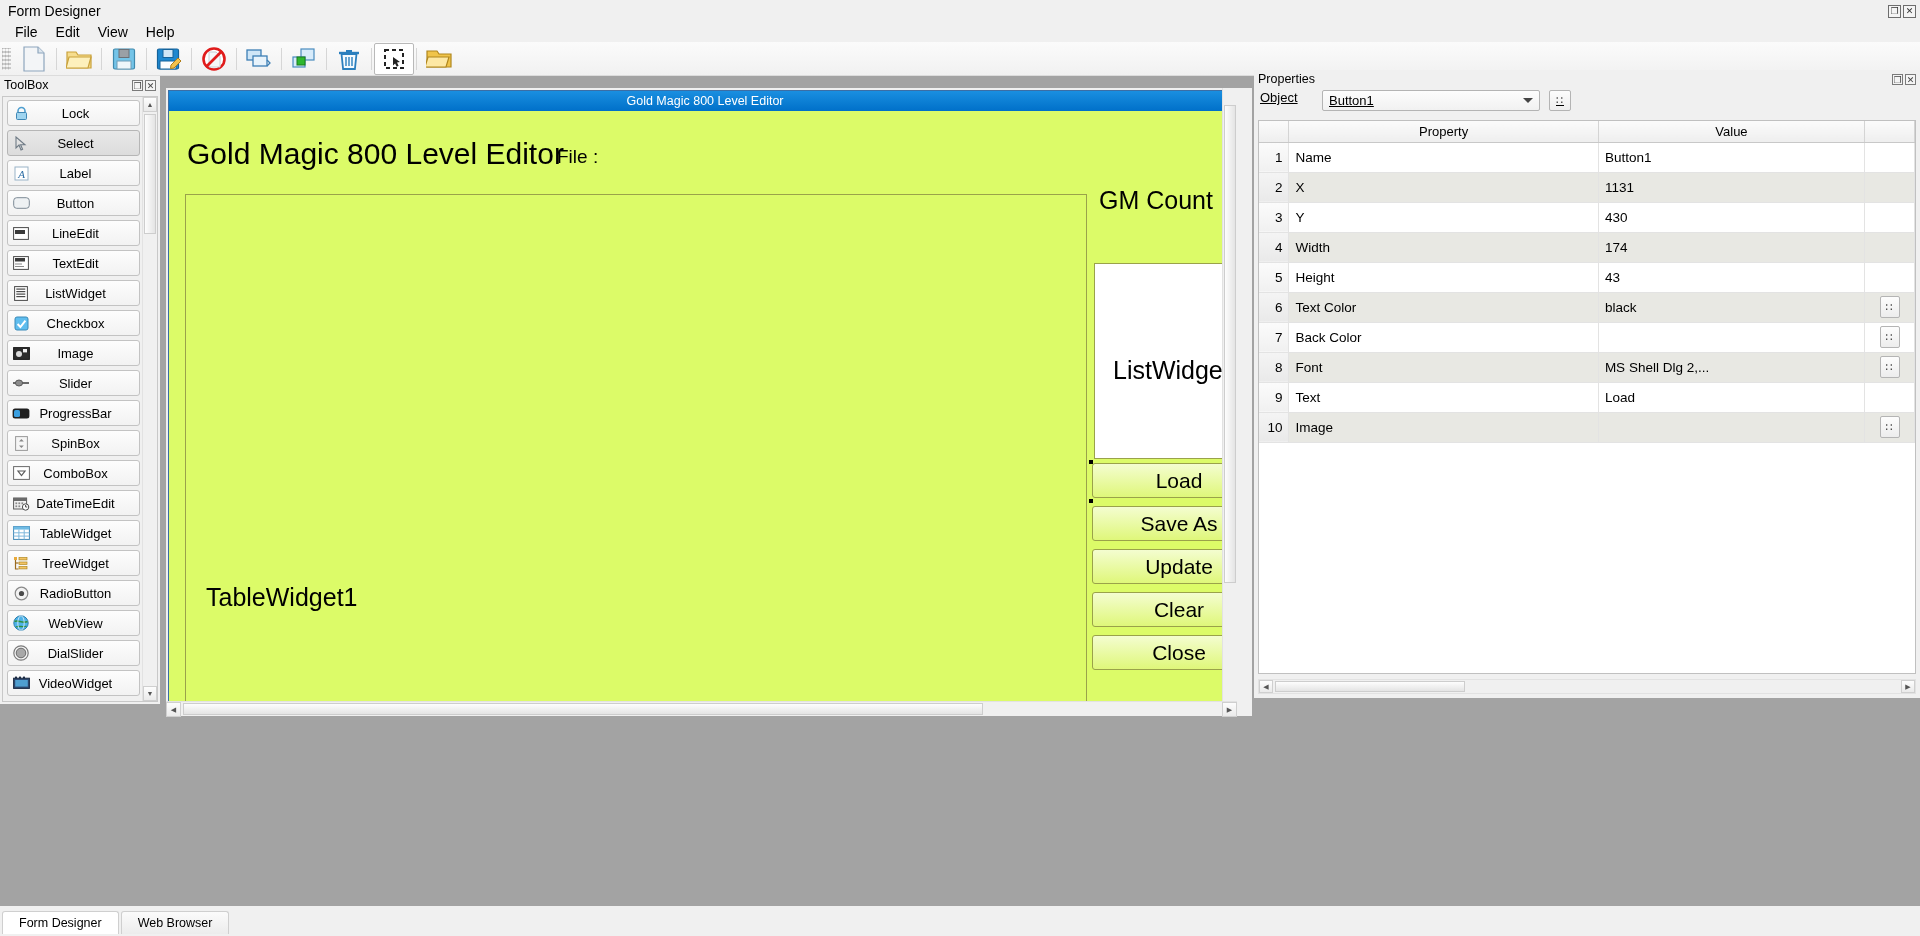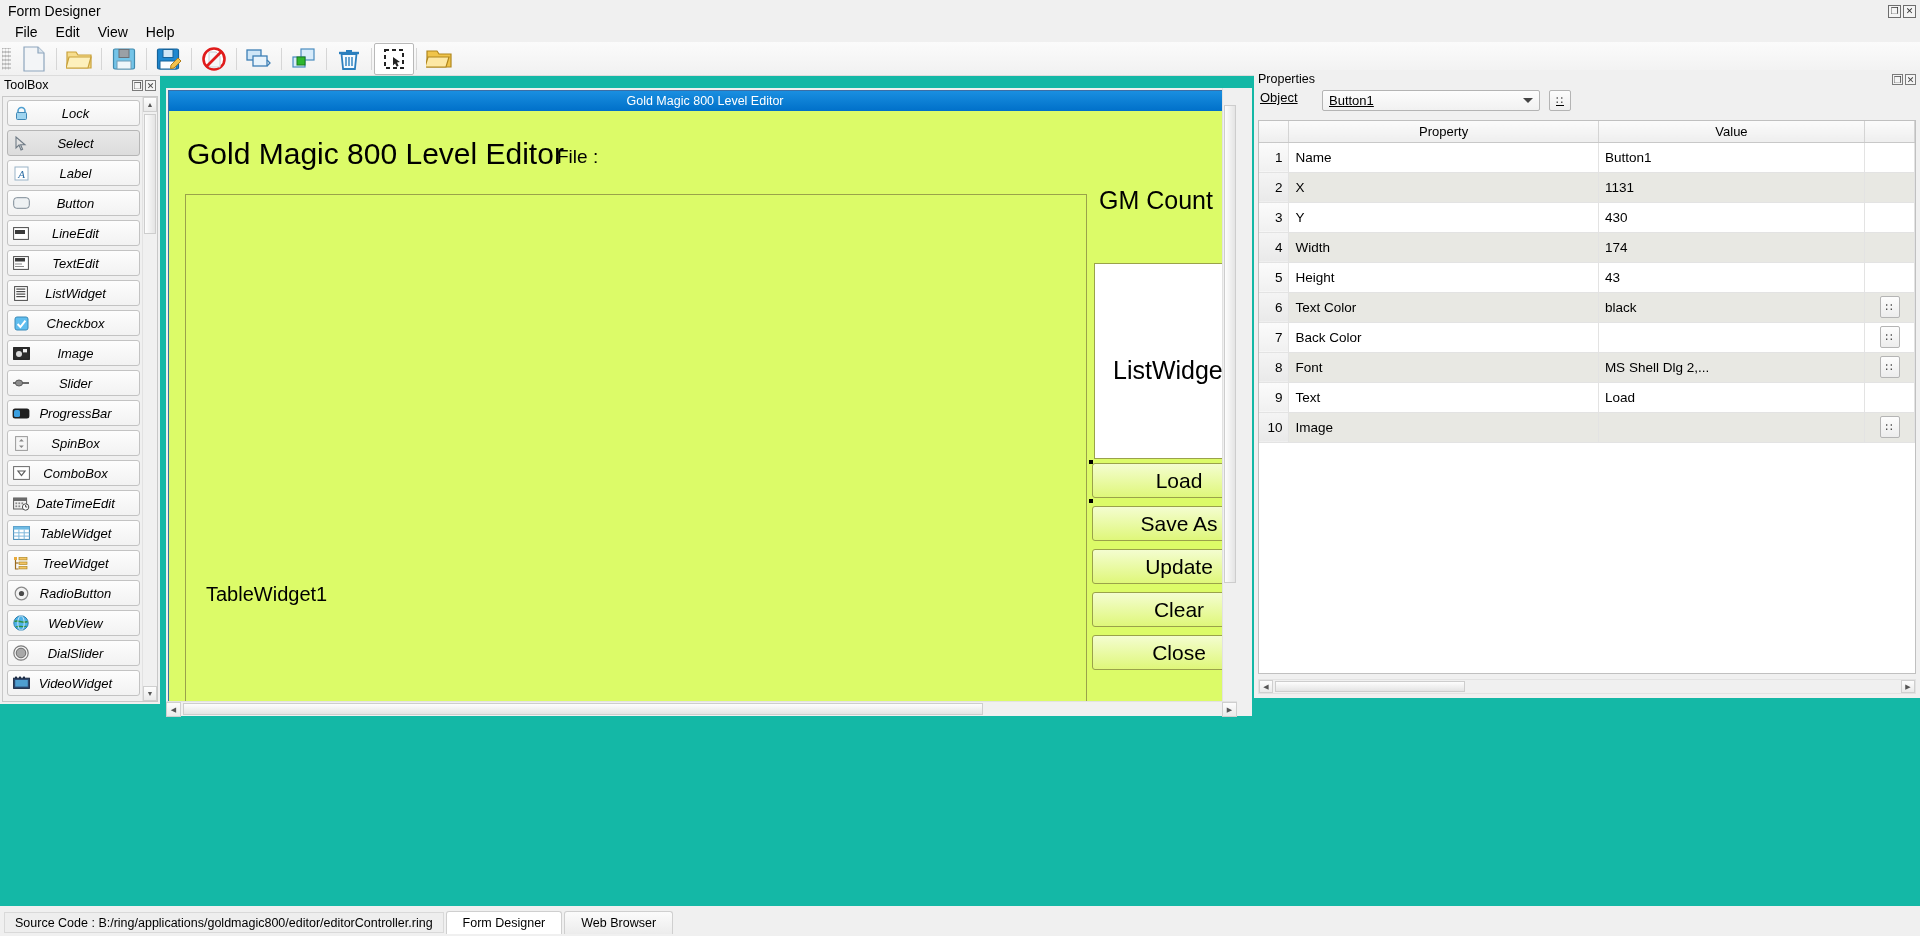--- a/index.html
+++ b/index.html
@@ -5,21 +5,21 @@
   * { box-sizing: border-box; }
   html, body {
     margin: 0; padding: 0;
     width: 1920px; height: 936px;
     overflow: hidden;
     font-family: "Liberation Sans", sans-serif;
     background: #f0f0f0;
   }
 
   
-  #app { position: relative; width: 1920px; height: 936px; background: #14b8a6; }
+  #app { position: relative; width: 1920px; height: 936px; background: #a3a3a3; }
 
   
   .titlebar {
     position: absolute; left: 0; top: 0; width: 1920px; height: 22px;
     background: #f0f0f0; display: flex; align-items: center;
   }
   .titlebar .wtitle { font-size: 14px; color: #000; padding-left: 8px; }
   .titlebar .wbtns { margin-left: auto; display: flex; gap: 2px; padding-right: 4px; }
   .sqbtn {
     width: 13px; height: 13px; border: 1px solid #6d6d6d; background: #f4f4f4;
@@ -70,21 +70,21 @@
     background: #f0f0f0; border: 1px solid #c8c8c8; overflow: hidden;
   }
   #tool-list { position: absolute; left: 0; top: 0; width: 141px; padding: 3px 4px 0 4px; }
   .tool-item {
     height: 26px; margin-bottom: 4px; display: flex; align-items: center;
     background: linear-gradient(#fdfdfd,#f2f2f2);
     border: 1px solid #c3c3c3; border-radius: 3px; position: relative;
   }
   .tool-item.active { background: linear-gradient(#e8e8e8,#dcdcdc); border-color: #b6b6b6; }
   .tool-ico { width: 26px; display: flex; align-items: center; justify-content: center; }
-  .tool-lbl { flex: 1; text-align: center; font-size: 13px; color: #000; padding-right: 22px; font-style: italic; }
+  .tool-lbl { flex: 1; text-align: center; font-size: 13px; color: #000; padding-right: 22px; }
 
   
   .vsb {
     position: absolute; right: 0; top: 0; width: 15px; height: 100%;
     background: #f0f0f0; border-left: 1px solid #e2e2e2;
   }
   .vsb .arrow {
     height: 15px; background: linear-gradient(#fdfdfd,#eaeaea);
     border: 1px solid #cfcfcf; display: flex; align-items: center; justify-content: center;
     font-size: 7px; color: #555;
@@ -115,21 +115,21 @@
   }
   #mdi-body {
     position: absolute; left: 0; right: 0; top: 20px; bottom: 0;
     background: #dcfb68;
   }
 
   .w-label { position: absolute; color: #000; white-space: nowrap; }
   #form-title { left: 18px; top: 26px; font-size: 30px; }
   #file-label { left: 388px; top: 35px; font-size: 19px; }
   #gm-count { left: 930px; top: 75px; font-size: 25px; }
-  #table-label { left: 20px; top: 388px; font-size: 20px; }
+  #table-label { left: 20px; top: 388px; font-size: 25px; }
   #listwidget-label { left: 18px; top: 92px; font-size: 25px; }
 
   #tablewidget1 {
     position: absolute; left: 16px; top: 83px; width: 902px; height: 530px;
     border: 1px solid #9aa24a; background: #dcfb68;
   }
   #listwidget1 {
     position: absolute; left: 925px; top: 152px; width: 137px; height: 196px;
     border: 1px solid #9aa24a; background: #ffffff;
   }
@@ -754,18 +754,17 @@
 
       <div id="p-hsb">
         <div class="harrow" style="left:0;">◀</div>
         <div class="thumb"></div>
         <div class="harrow" style="right:0;">▶</div>
       </div>
     </div>
   </div>
 
   <div id="bottom-bar">
-    <div id="status-pill">Source Code : B:/ring/applications/goldmagic800/editor/editorController.ring</div>
     <div class="btab active">Form Designer</div>
     <div class="btab">Web Browser</div>
   </div>
 
 </div>
 
 </body></html>

